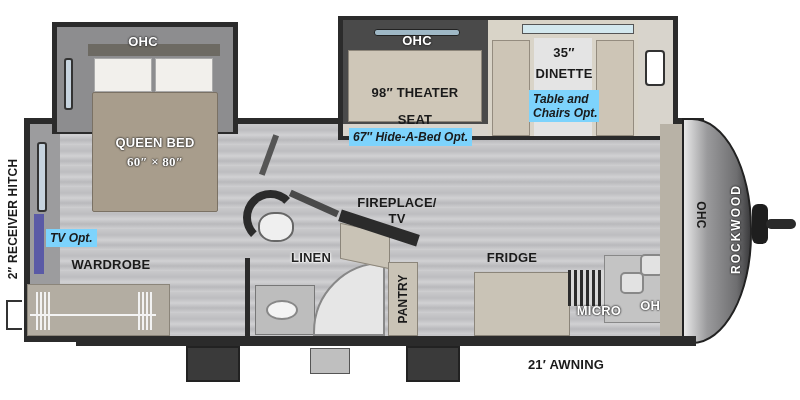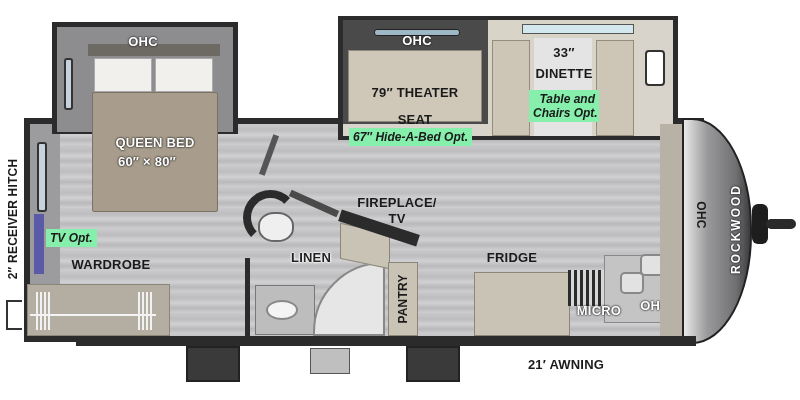--- a/index.html
+++ b/index.html
@@ -2,21 +2,21 @@
 <html><head>
 <meta charset="utf-8">
 <style>
   * { box-sizing: border-box; margin: 0; padding: 0; }
   html, body { width: 800px; height: 400px; background: #ffffff; overflow: hidden; }
   body { position: relative; font-family: "Liberation Sans", sans-serif; }
   .abs { position: absolute; }
   .lbl { position: absolute; font-weight: bold; color: #1a1a1a; font-size: 13px; line-height: 14px; text-align: center; white-space: nowrap; letter-spacing: 0.2px; }
   .lbl.light { color: #ffffff; text-shadow: 0 0 2px #222, 0 0 2px #222; }
   .lbl.dark-on-light { color: #222; text-shadow: 0 0 2px #fff, 0 0 2px #fff, 0 0 3px #fff; }
-  .opt { position: absolute; background: #86efac; color: #1a1a1a; font-style: italic; font-weight: bold; font-size: 12px; line-height: 14px; padding: 2px 4px; text-align: right; white-space: nowrap; }
+  .opt { position: absolute; background: #7dd3fc; color: #1a1a1a; font-style: italic; font-weight: bold; font-size: 12px; line-height: 14px; padding: 2px 4px; text-align: left; white-space: nowrap; }
   .floor {
     background: repeating-linear-gradient(180deg, #c9c9cb 0px, #bdbdc0 6px, #d1d1d3 11px, #b9b9bc 16px, #cfcfd1 21px);
   }
   .wall { background: #2b2b2b; }
   .cab { background: #c9c3b6; border: 1px solid #8b857a; }
   .slide { background: #8d8d8f; }
   .step { background: #3a3a3a; border: 2px solid #222; }
 </style>
 </head>
 <body>
@@ -33,21 +33,21 @@
   <div class="abs" style="left:34px;top:214px;width:10px;height:60px;background:#5a5aa6;"></div>
 
   <div class="abs wall" style="left:52px;top:22px;width:186px;height:112px;"></div>
   <div class="abs slide" style="left:57px;top:27px;width:176px;height:105px;"></div>
   <div class="abs" style="left:88px;top:44px;width:132px;height:12px;background:#6d6a63;"></div>
   <div class="lbl light" style="left:118px;top:35px;width:50px;">OHC</div>
   <div class="abs" style="left:94px;top:58px;width:58px;height:34px;background:#f2f0ec;border:1px solid #aaa;"></div>
   <div class="abs" style="left:155px;top:58px;width:58px;height:34px;background:#f2f0ec;border:1px solid #aaa;"></div>
   <div class="abs" style="left:92px;top:92px;width:126px;height:120px;background:#a89d8c;border:1px solid #7a7164;border-radius:2px;"></div>
   <div class="lbl light" style="left:110px;top:136px;width:90px;">QUEEN BED</div>
-  <div class="lbl light" style="left:102px;top:155px;width:90px;">60″ × 80″</div>
+  <div class="lbl light" style="left:110px;top:155px;width:90px;font-family:Liberation Serif, serif;">60″ × 80″</div>
   <div class="abs" style="left:64px;top:58px;width:9px;height:52px;background:#c6d3de;border:2px solid #333;border-radius:3px;"></div>
 
   <div class="opt" style="left:46px;top:229px;">TV Opt.</div>
   <div class="lbl" style="left:66px;top:258px;width:90px;">WARDROBE</div>
   <div class="abs cab" style="left:27px;top:284px;width:143px;height:52px;background:#b3ada2;"></div>
   <div class="abs" style="left:30px;top:314px;width:126px;height:2px;background:#f4f4f4;"></div>
   <div class="abs" style="left:36px;top:292px;width:16px;height:38px;background:repeating-linear-gradient(90deg,#f2f2f2 0 2px,transparent 2px 4px);"></div>
   <div class="abs" style="left:138px;top:292px;width:16px;height:38px;background:repeating-linear-gradient(90deg,#f2f2f2 0 2px,transparent 2px 4px);"></div>
   <div class="abs" style="left:6px;top:300px;width:16px;height:30px;border:2px solid #333;border-right:none;"></div>
 
@@ -67,30 +67,30 @@
   <div class="abs wall" style="left:338px;top:222px;width:82px;height:12px;transform:rotate(18deg);"></div>
   <div class="abs wall" style="left:288px;top:200px;width:52px;height:7px;transform:rotate(24deg);background:#4a4a4a;"></div>
   <div class="abs wall" style="left:266px;top:134px;width:6px;height:42px;transform:rotate(20deg);background:#555;"></div>
 
   <div class="abs wall" style="left:338px;top:16px;width:340px;height:124px;"></div>
   <div class="abs" style="left:343px;top:20px;width:330px;height:116px;background:#d8d4cc;"></div>
   <div class="abs" style="left:343px;top:20px;width:145px;height:104px;background:#4a4a4a;"></div>
   <div class="abs" style="left:374px;top:29px;width:86px;height:7px;background:#9fb8c6;border:1px solid #222;border-radius:3px;"></div>
   <div class="lbl light" style="left:392px;top:34px;width:50px;">OHC</div>
   <div class="abs" style="left:348px;top:50px;width:134px;height:72px;background:#cfc7b8;border:1px solid #8e877b;"></div>
-  <div class="lbl" style="left:360px;top:86px;width:110px;">79″ THEATER</div>
+  <div class="lbl" style="left:360px;top:86px;width:110px;">98″ THEATER</div>
   <div class="lbl" style="left:360px;top:101px;width:110px;margin-top:12px;">SEAT</div>
   <div class="opt" style="left:349px;top:128px;">67″ Hide-A-Bed Opt.</div>
 
   <div class="abs" style="left:488px;top:20px;width:150px;height:116px;background:#d9d4c8;"></div>
   <div class="abs" style="left:522px;top:24px;width:112px;height:10px;background:#d3e8ee;border:1px solid #555;"></div>
   <div class="abs" style="left:492px;top:40px;width:38px;height:96px;background:#cdc5b6;border:1px solid #948c7f;"></div>
   <div class="abs" style="left:534px;top:38px;width:58px;height:98px;background:#e4e4e4;"></div>
   <div class="abs" style="left:596px;top:40px;width:38px;height:96px;background:#cdc5b6;border:1px solid #948c7f;"></div>
-  <div class="lbl" style="left:535px;top:46px;width:58px;">33″</div>
+  <div class="lbl" style="left:535px;top:46px;width:58px;">35″</div>
   <div class="lbl" style="left:528px;top:67px;width:72px;">DINETTE</div>
   <div class="opt" style="left:529px;top:90px;width:70px;">
     <div>Table and</div>
     <div>Chairs Opt.</div>
   </div>
   <div class="abs" style="left:645px;top:50px;width:20px;height:36px;background:#fff;border:2px solid #333;border-radius:4px;"></div>
 
   <div class="lbl" style="left:480px;top:251px;width:64px;">FRIDGE</div>
   <div class="abs cab" style="left:474px;top:272px;width:96px;height:64px;"></div>
   <div class="abs" style="left:568px;top:270px;width:36px;height:36px;background:repeating-linear-gradient(90deg,#2b2b2b 0 3px,#d8d8d8 3px 6px);"></div>

